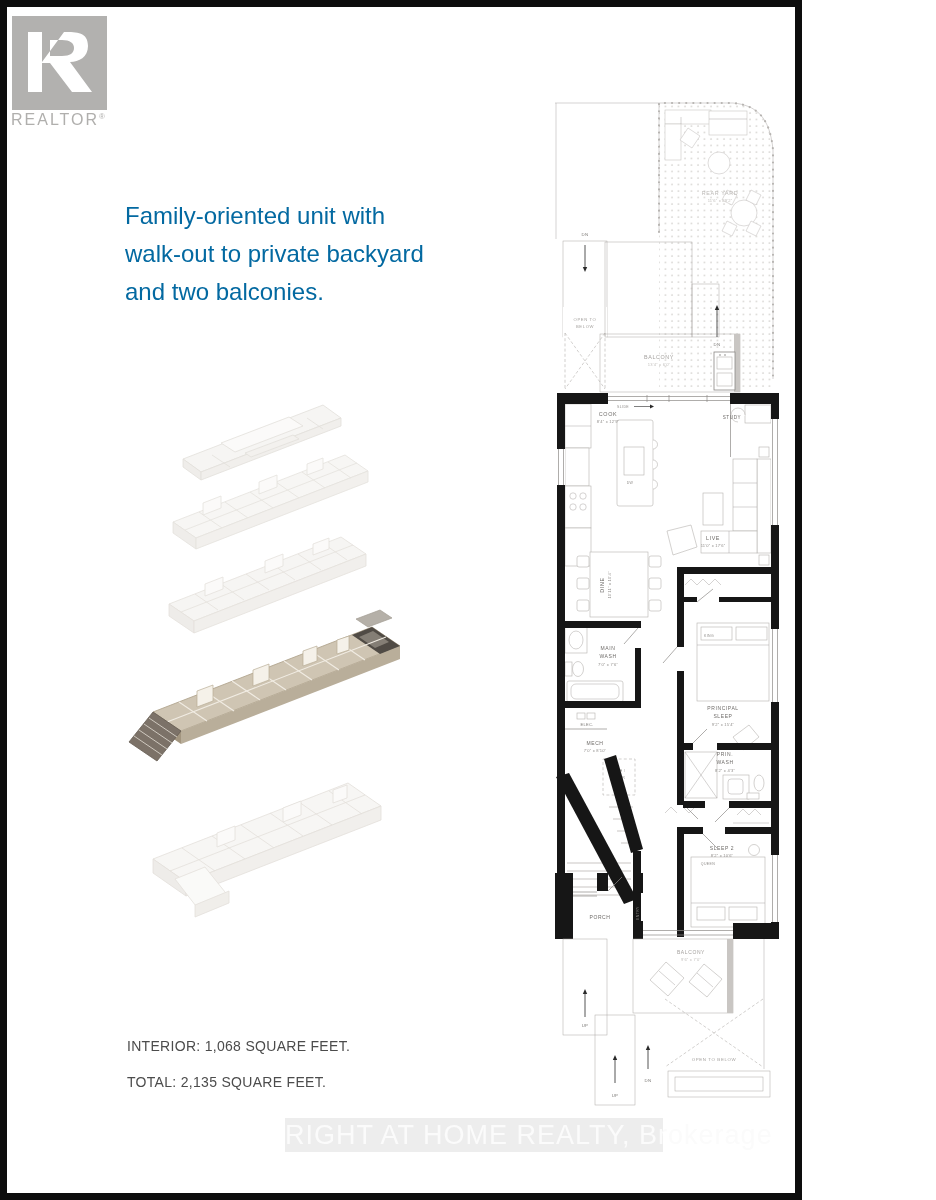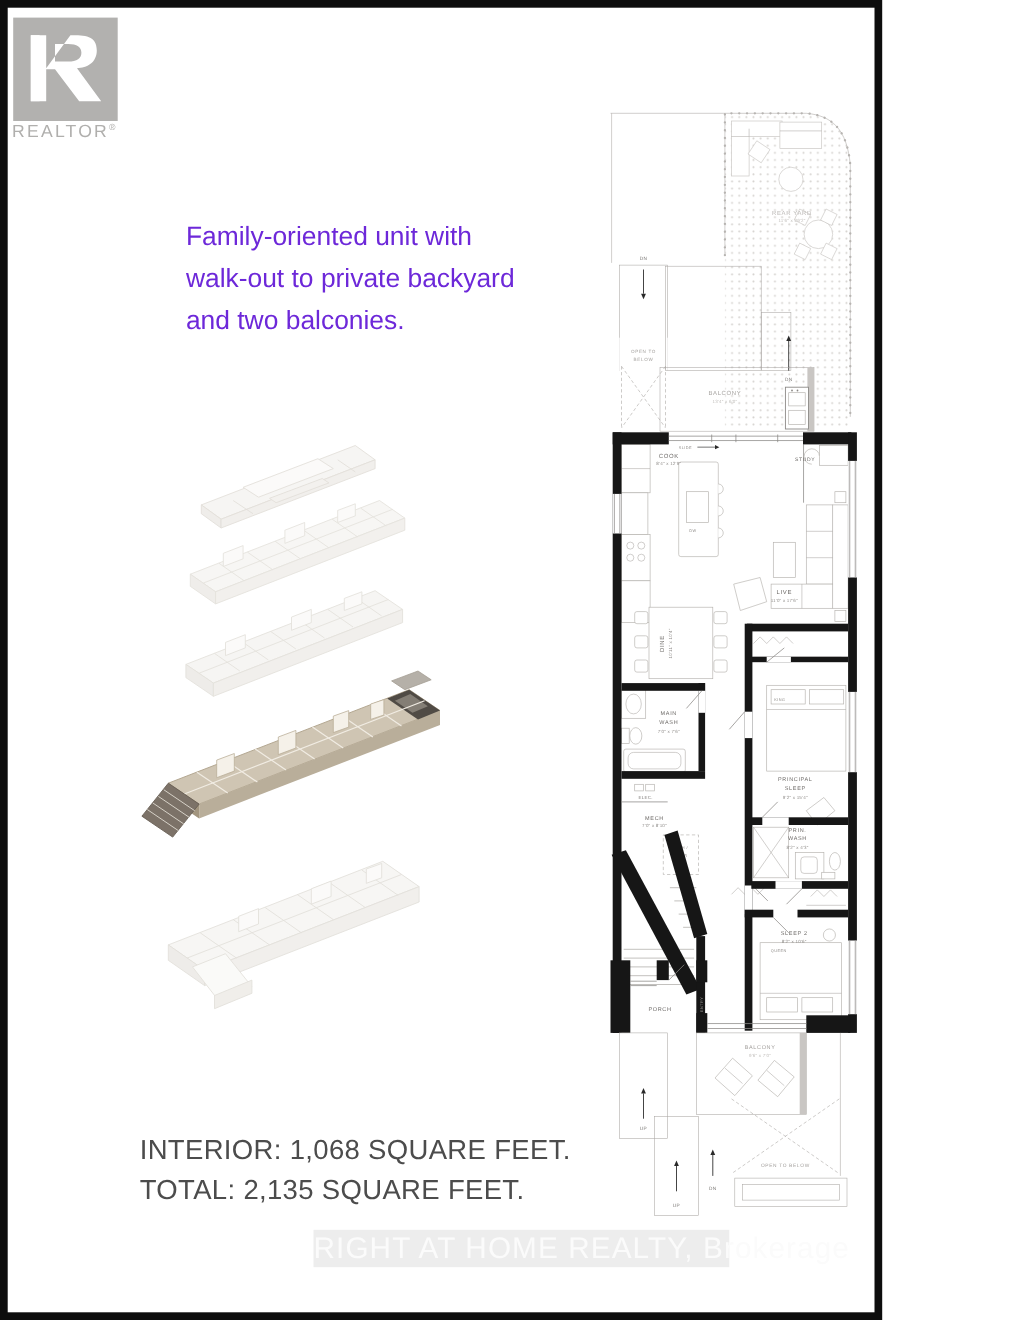--- a/index.html
+++ b/index.html
@@ -6,23 +6,23 @@
   .page{position:relative;width:802px;height:1200px;background:#fff;border:7px solid #0d0d0d;
         box-sizing:border-box;overflow:hidden;font-family:"Liberation Sans",sans-serif;}
   .abs{position:absolute;}
   
   .logo-box{left:5px;top:9px;width:95px;height:94px;background:#b2b1af;}
   .logo-word{left:4px;top:104px;width:130px;font-size:16px;letter-spacing:2px;color:#b0afad;}
   .logo-word sup{font-size:8px;}
   
   .title{left:118px;top:134px;font-family:"DejaVu Serif","Liberation Serif",serif;
          font-style:italic;font-size:37px;color:#1f1f1f;}
-  .desc{left:118px;top:190px;width:340px;font-size:24px;font-weight:300;color:#6d28d9;line-height:38px;margin-left:44px;}
+  .desc{left:118px;top:190px;width:340px;font-size:24px;font-weight:300;color:#0369a1;line-height:38px;}
   
-  .stats{left:120px;top:1022px;font-size:25px;font-weight:400;color:#4c4c4c;line-height:35.5px;letter-spacing:.3px;}
+  .stats{left:120px;top:1022px;font-size:14px;font-weight:400;color:#4c4c4c;line-height:35.5px;letter-spacing:.3px;}
   
   .wm{left:278px;top:1111px;width:378px;height:34px;background:#ededed;color:#fbfbfb;
       font-size:27px;font-weight:300;letter-spacing:1px;text-align:center;line-height:34px;white-space:nowrap;}
   .disc{left:717px;top:1213px;font-size:14px;color:#1a1a1a;}
   
   .t-room{font-family:"Liberation Sans",sans-serif;font-size:5.4px;fill:#6e6b68;letter-spacing:.6px;text-anchor:middle;}
   .t-dim{font-family:"Liberation Sans",sans-serif;font-size:4.1px;fill:#918e8b;letter-spacing:.2px;text-anchor:middle;}
   .t-out{fill:#a5a29f;}
   .t-yard{fill:#bcb9b6;}
   .t-ydim{fill:#c3c0bd;}

